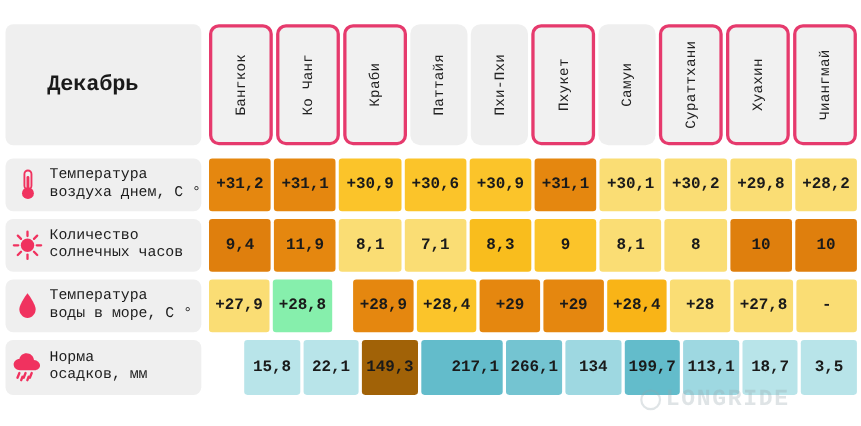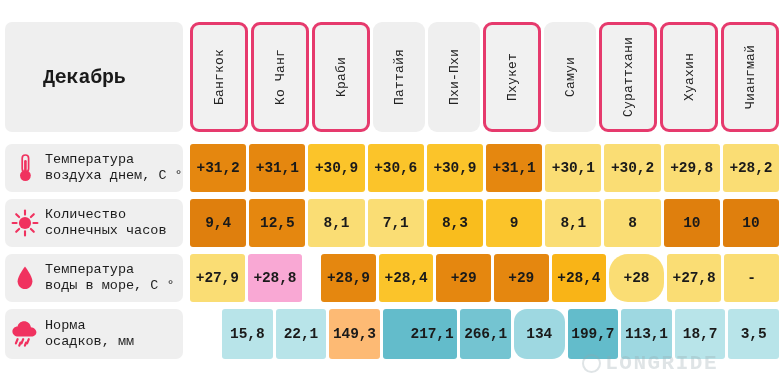--- a/index.html
+++ b/index.html
@@ -226,21 +226,21 @@
           </g>
         </svg>
       </span>
       <span class="label-text">
         <span>Количество</span>
         <span class="l2">солнечных часов</span>
       </span>
     </div>
     <div class="cells">
         <div class="cell" style="background: rgb(223, 127, 13);">9,4</div>
-        <div class="cell" style="background: rgb(229, 135, 15);">12,5</div>
+        <div class="cell" style="background: rgb(229, 135, 15);">11,9</div>
         <div class="cell" style="background: rgb(250, 221, 116);">8,1</div>
         <div class="cell" style="background: rgb(250, 221, 116);">7,1</div>
         <div class="cell" style="background: rgb(249, 189, 29);">8,3</div>
         <div class="cell" style="background: rgb(251, 196, 42);">9</div>
         <div class="cell" style="background: rgb(250, 221, 116);">8,1</div>
         <div class="cell" style="background: rgb(250, 221, 116);">8</div>
         <div class="cell" style="background: rgb(223, 127, 13);">10</div>
         <div class="cell" style="background: rgb(223, 127, 13);">10</div>
       </div>
   </div>
@@ -252,27 +252,27 @@
           <path d="M10 1.5 C10 1.5 2.6 11 2.6 16.2 C2.6 20.6 5.9 24 10 24 C14.1 24 17.4 20.6 17.4 16.2 C17.4 11 10 1.5 10 1.5 Z" fill="#f0325f"></path>
         </svg>
       </span>
       <span class="label-text">
         <span>Температура</span>
         <span class="l2">воды в море, C °</span>
       </span>
     </div>
     <div class="cells">
         <div class="cell" style="background: rgb(250, 221, 116);">+27,9</div>
-        <div class="cell" style="background: #f9a8d4;">+28,8</div>
+        <div class="cell" style="background: #86efac;">+28,8</div>
         <div class="cell" style="background: rgb(229, 135, 15); margin-left: 16px;">+28,9</div>
         <div class="cell" style="background: rgb(251, 196, 42);">+28,4</div>
         <div class="cell" style="background: rgb(229, 135, 15);">+29</div>
         <div class="cell" style="background: rgb(229, 135, 15);">+29</div>
         <div class="cell" style="background: rgb(249, 180, 23);">+28,4</div>
-        <div class="cell" style="background: rgb(250, 221, 116); border-radius: 19px;">+28</div>
+        <div class="cell" style="background: rgb(250, 221, 116);">+28</div>
         <div class="cell" style="background: rgb(250, 221, 116);">+27,8</div>
         <div class="cell" style="background: rgb(250, 221, 116);">-</div>
       </div>
   </div>
 
   <div class="row" id="row-3">
     <div class="label-cell">
       <span class="ico">
         <svg width="30" height="28" viewBox="0 0 30 28">
           <path d="M8.2 16.5 C4.9 16.5 2.4 14.2 2.4 11.4 C2.4 8.7 4.7 6.4 7.6 6.4 C8.2 3.4 10.9 1.2 14.1 1.2 C17.6 1.2 20.5 3.8 20.9 7.2 C24 7.4 26.4 9.8 26.4 12.2 C26.4 14.6 24.2 16.5 21.4 16.5 Z" fill="#f0325f"></path>
@@ -286,24 +286,24 @@
         </svg>
       </span>
       <span class="label-text">
         <span>Норма</span>
         <span class="l2">осадков, мм</span>
       </span>
     </div>
     <div class="cells">
         <div class="cell" style="background: rgb(184, 228, 233);">15,8</div>
         <div class="cell" style="background: rgb(184, 228, 233);">22,1</div>
-        <div class="cell" style="background: #fdba74;">149,3</div>
+        <div class="cell" style="background: #a16207;">149,3</div>
         <div class="cell" style="background: rgb(99, 188, 203); padding-left: 24px;">217,1</div>
         <div class="cell" style="background: rgb(116, 196, 209);">266,1</div>
-        <div class="cell" style="background: rgb(158, 216, 225); border-radius: 13px;">134</div>
+        <div class="cell" style="background: rgb(158, 216, 225);">134</div>
         <div class="cell" style="background: rgb(99, 188, 203);">199,7</div>
         <div class="cell" style="background: rgb(158, 216, 225);">113,1</div>
         <div class="cell" style="background: rgb(184, 228, 233);">18,7</div>
         <div class="cell" style="background: rgb(184, 228, 233);">3,5</div>
       </div>
   </div>
 
   <div id="watermark">
     <span class="wm-mark"></span>
     <span>LONGRIDE</span>

